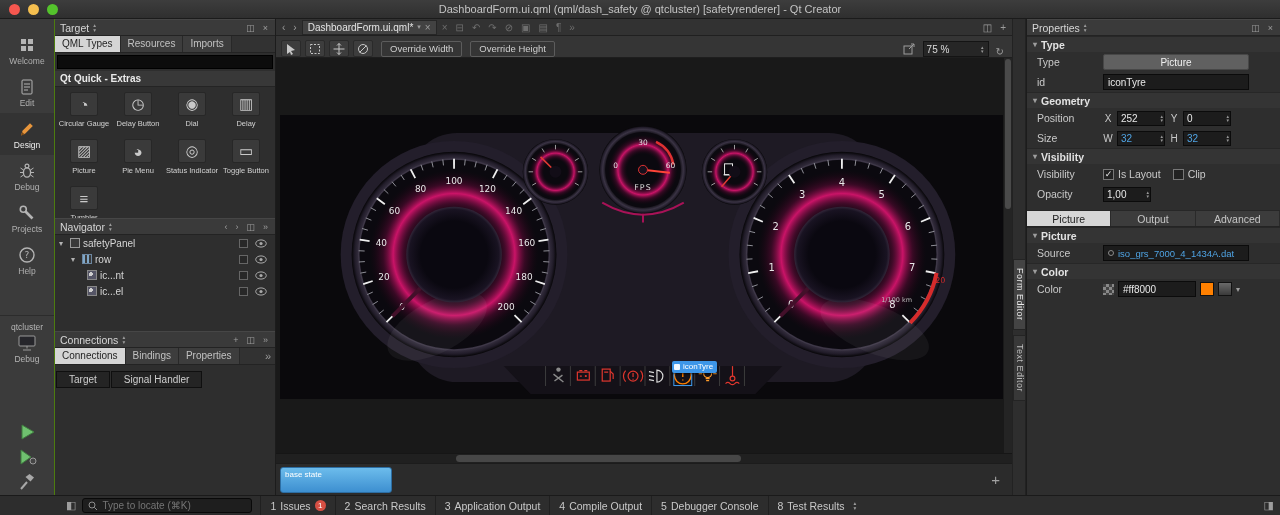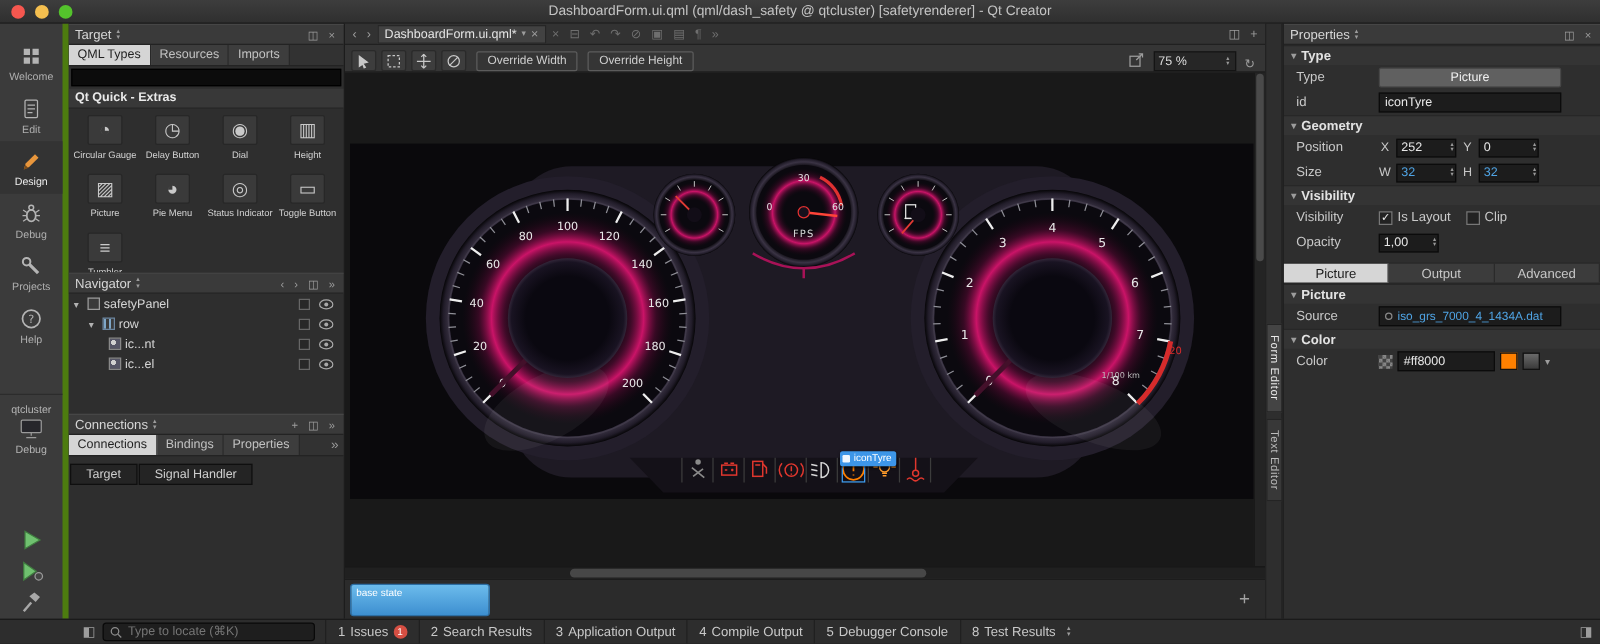--- a/index.html
+++ b/index.html
@@ -7,21 +7,21 @@
   .window { position:relative; width:1280px; height:515px; background:#2e2e2e; overflow:hidden; font-size:11px; color:#c8c8c8; }
 
   
   .titlebar { position:absolute; top:0; left:0; right:0; height:19px; background:linear-gradient(#3d3d3d,#2f2f2f); border-bottom:1px solid #1b1b1b; display:flex; align-items:center; }
   .traffic { position:absolute; left:9px; top:4px; display:flex; gap:8px; }
   .tl { width:11px; height:11px; border-radius:50%; }
   .tl.red{background:#f6574f;} .tl.yellow{background:#f5bf4f;} .tl.green{background:#54c32c;}
   .title-text { flex:1; text-align:center; font-size:11px; color:#c4c4c4; white-space:nowrap; overflow:hidden; }
 
   
-  .modebar { position:absolute; left:0; top:19px; width:55px; bottom:20px; background:#3b3b3b; border-right:5px solid #4d7c0f; display:flex; flex-direction:column; align-items:center; padding-top:10px; }
+  .modebar { position:absolute; left:0; top:19px; width:55px; bottom:20px; background:#3b3b3b; border-right:1px solid #4d7c0f; display:flex; flex-direction:column; align-items:center; padding-top:10px; }
   .mode-item { width:100%; height:42px; display:flex; flex-direction:column; align-items:center; justify-content:center; gap:1px; }
   .mode-item.active { background:#333333; }
   .mode-label { font-size:8.5px; color:#b0b0b0; }
   .mode-item.active .mode-label { color:#ededed; }
   .mi { width:20px; height:20px; }
   .kit-area { margin-top:34px; display:flex; flex-direction:column; align-items:center; gap:2px; width:100%; border-top:1px solid #2c2c2c; padding-top:6px; }
   .kit-name,.kit-mode { font-size:8.5px; color:#b5b5b5; }
   .run-buttons { flex:1; display:flex; flex-direction:column; justify-content:flex-end; align-items:center; gap:5px; padding-bottom:3px; }
 
   
@@ -257,21 +257,21 @@
         <div class="lib-item">
             <span class="lib-icon">◷</span>
             <span class="lib-label">Delay Button</span>
           </div>
         <div class="lib-item">
             <span class="lib-icon">◉</span>
             <span class="lib-label">Dial</span>
           </div>
         <div class="lib-item">
             <span class="lib-icon">▥</span>
-            <span class="lib-label">Height</span>
+            <span class="lib-label">Delay</span>
           </div>
         <div class="lib-item">
             <span class="lib-icon">▨</span>
             <span class="lib-label">Picture</span>
           </div>
         <div class="lib-item">
             <span class="lib-icon">◕</span>
             <span class="lib-label">Pie Menu</span>
           </div>
         <div class="lib-item">

